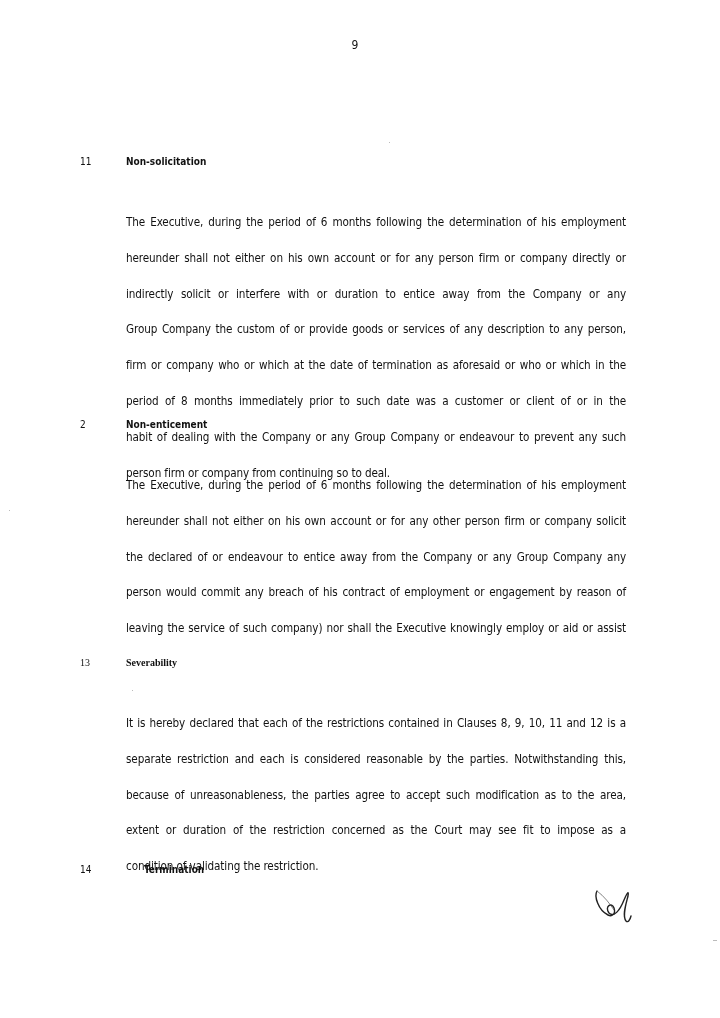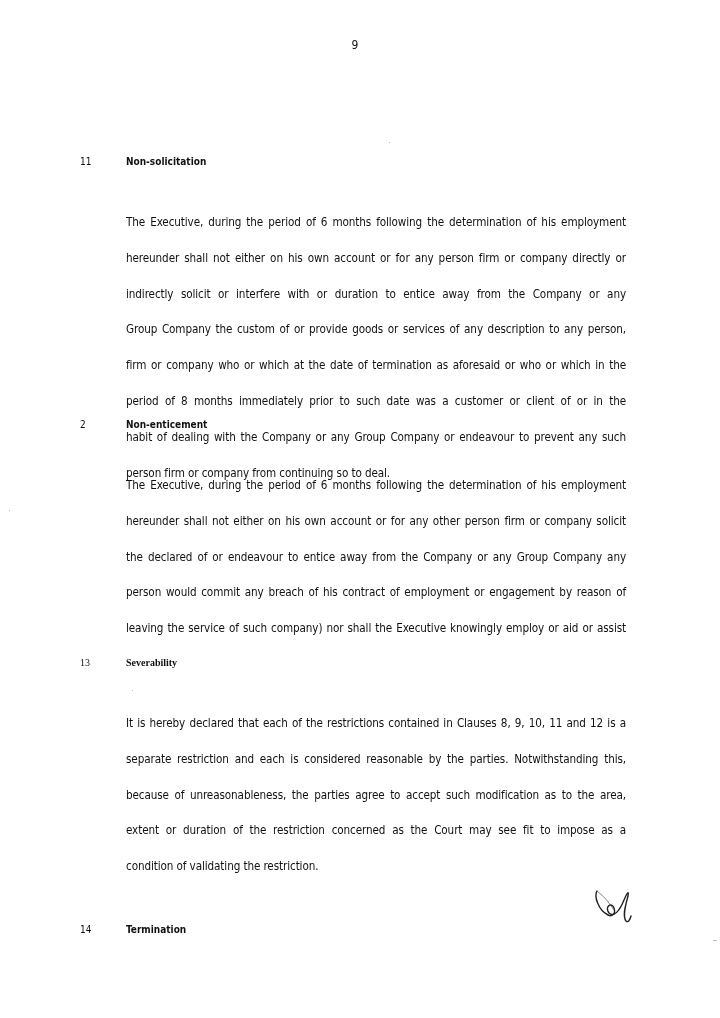--- a/index.html
+++ b/index.html
@@ -64,21 +64,21 @@
   <span>Severability</span>
 </div>
 <div class="para" style="top:700px;">
   <span class="ln">It is hereby declared that each of the restrictions contained in Clauses 8, 9, 10, 11 and 12 is a</span>
   <span class="ln">separate restriction and each is considered reasonable by the parties.  Notwithstanding this,</span>
   <span class="ln">because of unreasonableness, the parties agree to accept such modification as to the area,</span>
   <span class="ln">extent or duration of the restriction concerned as the Court may see fit to impose as a</span>
   <span class="ln last">condition of validating the restriction.</span>
 </div>
 
-<div class="heading" style="top:924px;">
+<div class="heading" style="top:864px;gap:18px;">
   <span class="num">14</span>
   <span>Termination</span>
 </div>
 
 <svg class="signature" viewBox="0 0 60 40">
   <path d="M5,3 C2,8 6,22 16,27 C20,29 24,26 22,20 C20,14 12,18 17,25 C22,30 28,22 32,12 C35,5 37,2 36,8 C34,16 30,28 34,33 C36,35 38,32 39,28" fill="none" stroke="#222" stroke-width="1.4" stroke-linecap="round"></path>
   <path d="M5,3 C12,8 18,16 22,22" fill="none" stroke="#555" stroke-width="0.7"></path>
 </svg>
 
 <div class="speck" style="left:389px;top:142px;"></div>

